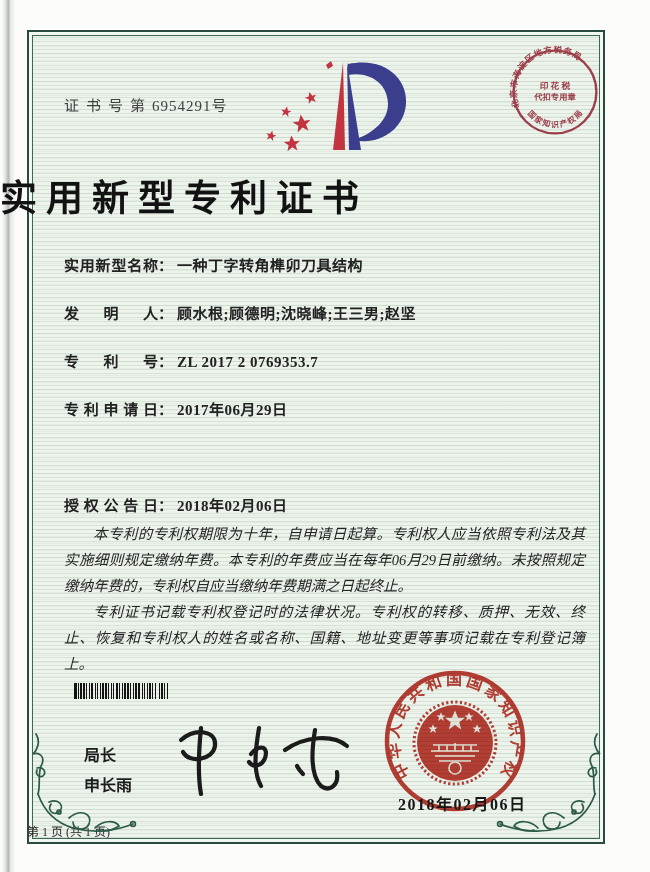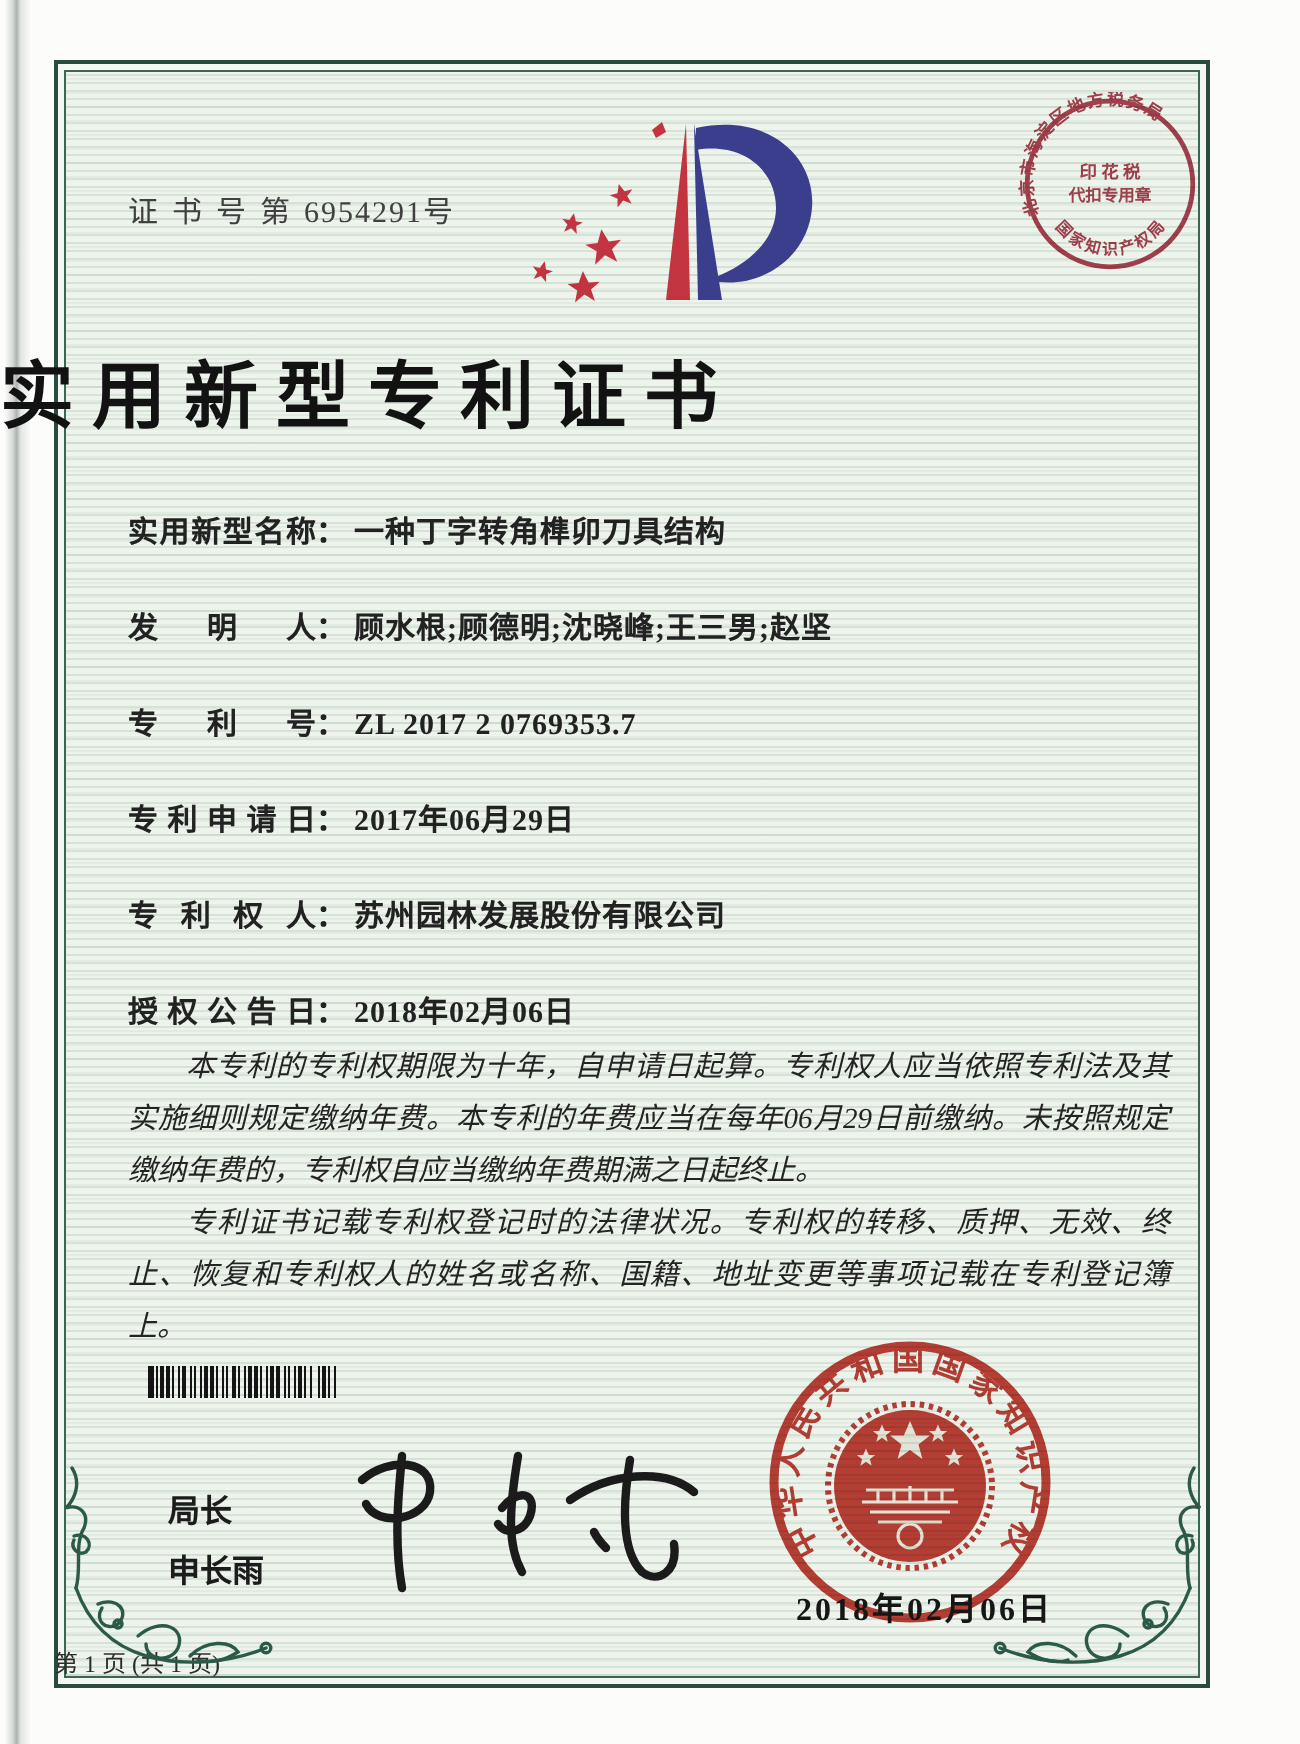--- a/index.html
+++ b/index.html
@@ -93,23 +93,20 @@
   </div>
   <div class="abs field-row" style="top:302px;">
     <span class="field-label">发明人</span><span class="field-colon">：</span><span class="field-value">顾水根;顾德明;沈晓峰;王三男;赵坚</span>
   </div>
   <div class="abs field-row" style="top:350px;">
     <span class="field-label">专利号</span><span class="field-colon">：</span><span class="field-value">ZL 2017 2 0769353.7</span>
   </div>
   <div class="abs field-row" style="top:398px;">
     <span class="field-label">专利申请日</span><span class="field-colon">：</span><span class="field-value">2017年06月29日</span>
   </div>
-  <div class="abs field-row" style="top:446px;">
-    <span class="field-label">专利权人</span><span class="field-colon">：</span><span class="field-value">苏州园林发展股份有限公司</span>
-  </div>
   <div class="abs field-row" style="top:494px;">
     <span class="field-label">授权公告日</span><span class="field-colon">：</span><span class="field-value">2018年02月06日</span>
   </div>
 
   <div class="abs body-text">
     <p>本专利的专利权期限为十年，自申请日起算。专利权人应当依照专利法及其实施细则规定缴纳年费。本专利的年费应当在每年06月29日前缴纳。未按照规定缴纳年费的，专利权自应当缴纳年费期满之日起终止。</p>
     <p>专利证书记载专利权登记时的法律状况。专利权的转移、质押、无效、终止、恢复和专利权人的姓名或名称、国籍、地址变更等事项记载在专利登记簿上。</p>
   </div>
 
   <div class="abs barcode"><span style="width:3px;background:#141414;"></span><span style="width:1px;"></span><span style="width:1px;background:#141414;"></span><span style="width:1px;"></span><span style="width:2px;background:#141414;"></span><span style="width:1px;"></span><span style="width:2px;background:#141414;"></span><span style="width:1px;"></span><span style="width:1px;background:#141414;"></span><span style="width:2px;"></span><span style="width:1px;background:#141414;"></span><span style="width:1px;"></span><span style="width:2px;background:#141414;"></span><span style="width:2px;"></span><span style="width:1px;background:#141414;"></span><span style="width:1px;"></span><span style="width:1px;background:#141414;"></span><span style="width:2px;"></span><span style="width:1px;background:#141414;"></span><span style="width:1px;"></span><span style="width:2px;background:#141414;"></span><span style="width:1px;"></span><span style="width:2px;background:#141414;"></span><span style="width:1px;"></span><span style="width:1px;background:#141414;"></span><span style="width:2px;"></span><span style="width:1px;background:#141414;"></span><span style="width:1px;"></span><span style="width:1px;background:#141414;"></span><span style="width:2px;"></span><span style="width:2px;background:#141414;"></span><span style="width:1px;"></span><span style="width:1px;background:#141414;"></span><span style="width:2px;"></span><span style="width:1px;background:#141414;"></span><span style="width:1px;"></span><span style="width:2px;background:#141414;"></span><span style="width:1px;"></span><span style="width:2px;background:#141414;"></span><span style="width:1px;"></span><span style="width:1px;background:#141414;"></span><span style="width:2px;"></span><span style="width:1px;background:#141414;"></span><span style="width:1px;"></span><span style="width:2px;background:#141414;"></span><span style="width:1px;"></span><span style="width:2px;background:#141414;"></span><span style="width:2px;"></span><span style="width:1px;background:#141414;"></span><span style="width:1px;"></span><span style="width:1px;background:#141414;"></span><span style="width:2px;"></span><span style="width:1px;background:#141414;"></span><span style="width:1px;"></span><span style="width:2px;background:#141414;"></span><span style="width:1px;"></span><span style="width:1px;background:#141414;"></span><span style="width:2px;"></span><span style="width:1px;background:#141414;"></span><span style="width:3px;"></span><span style="width:1px;background:#141414;"></span><span style="width:1px;"></span><span style="width:2px;background:#141414;"></span><span style="width:1px;"></span><span style="width:1px;background:#141414;"></span><span style="width:2px;"></span><span style="width:1px;background:#141414;"></span></div>

